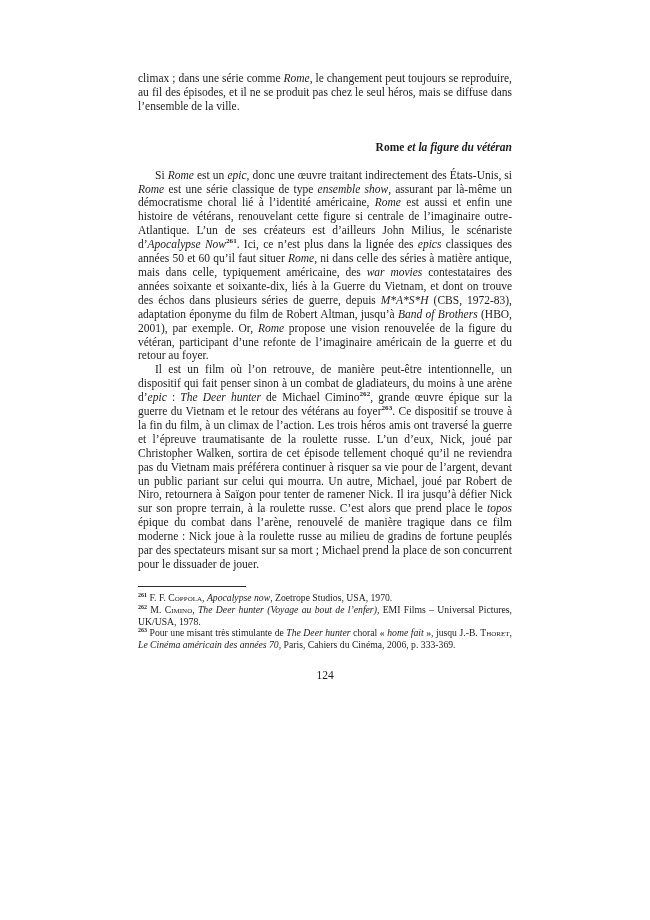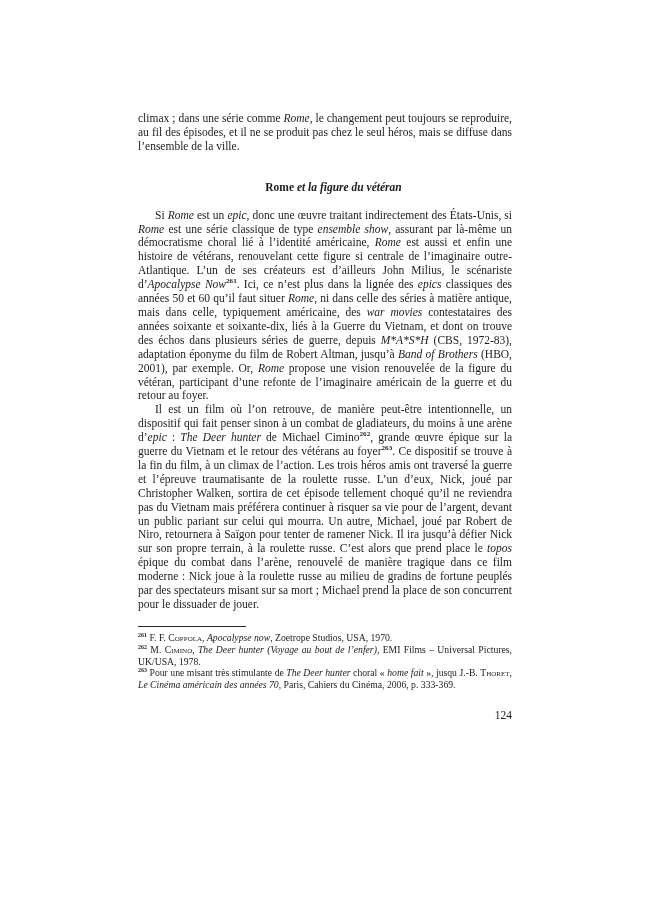--- a/index.html
+++ b/index.html
@@ -11,38 +11,38 @@
     width: 650px;
     height: 920px;
     font-family: "Liberation Serif", "DejaVu Serif", serif;
     color: #1c1c1c;
     overflow: hidden;
   }
   .page {
     box-sizing: border-box;
     width: 650px;
     height: 920px;
-    padding: 112px 138px 0 138px;
+    padding: 72px 138px 0 138px;
     background: #ffffff;
   }
   .para {
     margin: 0;
     font-size: 11.5px;
     line-height: 13.9px;
     text-align: justify;
   }
   .indent {
     text-indent: 17px;
   }
   .heading {
     margin: 27px 0 14px 0;
     font-size: 11.5px;
     line-height: 13.9px;
     text-indent: 17px;
-    text-align: center;
+    text-align: right;
   }
   .it { font-style: italic; }
   .bd { font-weight: bold; }
   .sc { font-variant: small-caps; }
   .sup {
     vertical-align: super;
     font-size: 0.62em;
     line-height: 0;
     font-weight: bold;
   }
@@ -53,21 +53,21 @@
     margin: 14px 0 5px 0;
   }
   .footnote {
     margin: 0;
     font-size: 9.7px;
     line-height: 11.8px;
     text-align: justify;
   }
   .page-number {
     margin-top: 18px;
-    text-align: right;
+    text-align: center;
     font-size: 11.5px;
   }
 </style>
 </head>
 <body>
 
 <div class="page">
   <div>
 
     <p class="para"><span>climax ; dans une série comme </span><span class="it">Rome</span><span>, le changement peut toujours se reproduire, au fil des épisodes, et il ne se produit pas chez le seul héros, mais se diffuse dans l’ensemble de la ville.</span></p>

